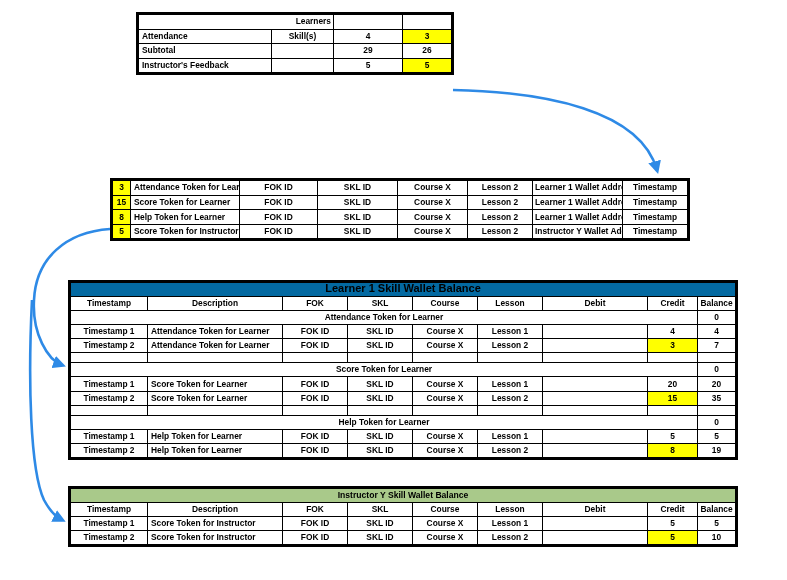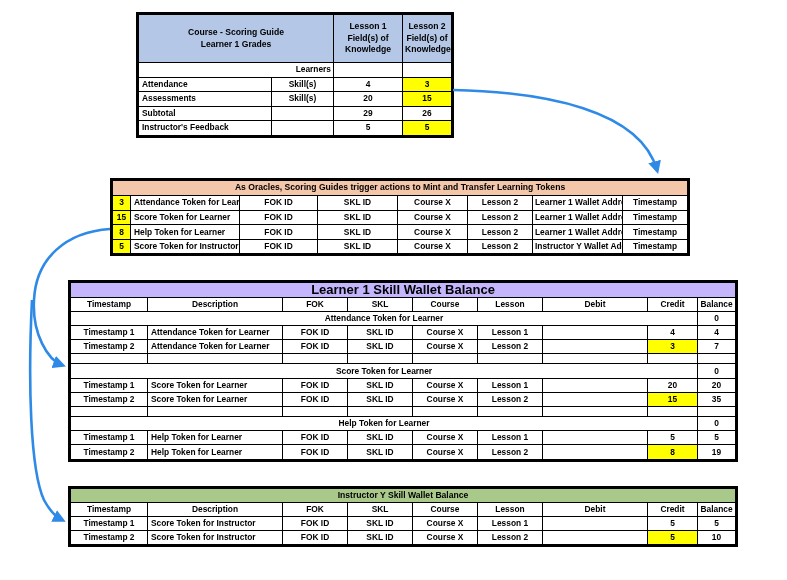--- a/index.html
+++ b/index.html
@@ -39,21 +39,21 @@
   
   #t2{left:110px;top:178px;}
   #t2 table{width:575px;}
   #t2 .hdr{background:#f4c7ab;height:14px;font-size:8.6px;}
   #t2 .lbl{text-align:left;padding-left:3px;}
   #t2 td{height:13.6px;}
 
   
   #t3{left:68px;top:280px;}
   #t3 table{width:665px;}
-  #t3 .hdr{background:#c4b5fd;height:12.5px;font-size:13px;margin-top:8px;}
+  #t3 .hdr{background:#0369a1;height:12.5px;font-size:11px;margin-top:8px;}
   #t3 .lbl{text-align:left;padding-left:3px;}
   #t3 td{height:13.2px;}
   #t3 .blank td{height:9px;border-left-color:#000;}
   #t3 .grp{font-weight:700;}
 
   
   #t4{left:68px;top:486px;}
   #t4 table{width:665px;}
   #t4 .hdr{background:#a9c98a;height:12.5px;font-size:8.6px;text-align:center;}
   #t4 .lbl{text-align:left;padding-left:3px;}
@@ -69,51 +69,29 @@
   <div class="tbl" id="t1">
     <table>
       <colgroup>
           <col style="width:133px">
           <col style="width:62px">
           <col style="width:69px">
           <col style="width:49px">
         </colgroup>
       <tbody id="t1-body">
           <tr>
-            <td colspan="2" class="hdr">
-              <div>Course - Scoring Guide</div>
-              <div>Learner 1 Grades</div>
-            </td>
-            <td class="hdr">
-              <div>Lesson 1</div>
-              <div>Field(s) of</div>
-              <div>Knowledge</div>
-            </td>
-            <td class="hdr">
-              <div>Lesson 2</div>
-              <div>Field(s) of</div>
-              <div>Knowledge</div>
-            </td>
-          </tr>
-          <tr>
             <td colspan="2" class="sec">Learners</td>
             <td></td>
             <td></td>
           </tr>
           <tr>
             <td class="lbl">Attendance</td>
             <td>Skill(s)</td>
             <td>4</td>
             <td class="yel">3</td>
-          </tr>
-          <tr>
-            <td class="lbl">Assessments</td>
-            <td>Skill(s)</td>
-            <td>20</td>
-            <td class="yel">15</td>
           </tr>
           <tr>
             <td class="lbl">Subtotal</td>
             <td></td>
             <td>29</td>
             <td>26</td>
           </tr>
           <tr>
             <td class="lbl">Instructor's Feedback</td>
             <td></td>
@@ -130,23 +108,20 @@
           <col style="width:18px">
           <col style="width:109px">
           <col style="width:78px">
           <col style="width:80px">
           <col style="width:70px">
           <col style="width:65px">
           <col style="width:90px">
           <col style="width:65px">
         </colgroup>
       <tbody id="t2-body">
-          <tr>
-            <td colspan="8" class="hdr">As Oracles, Scoring Guides trigger actions to Mint and Transfer Learning Tokens</td>
-          </tr>
           <tr>
             <td class="yel">3</td>
             <td class="lbl">Attendance Token for Learner</td>
             <td>FOK ID</td>
             <td>SKL ID</td>
             <td>Course X</td>
             <td>Lesson 2</td>
             <td>Learner 1 Wallet Address</td>
             <td>Timestamp</td>
           </tr>

